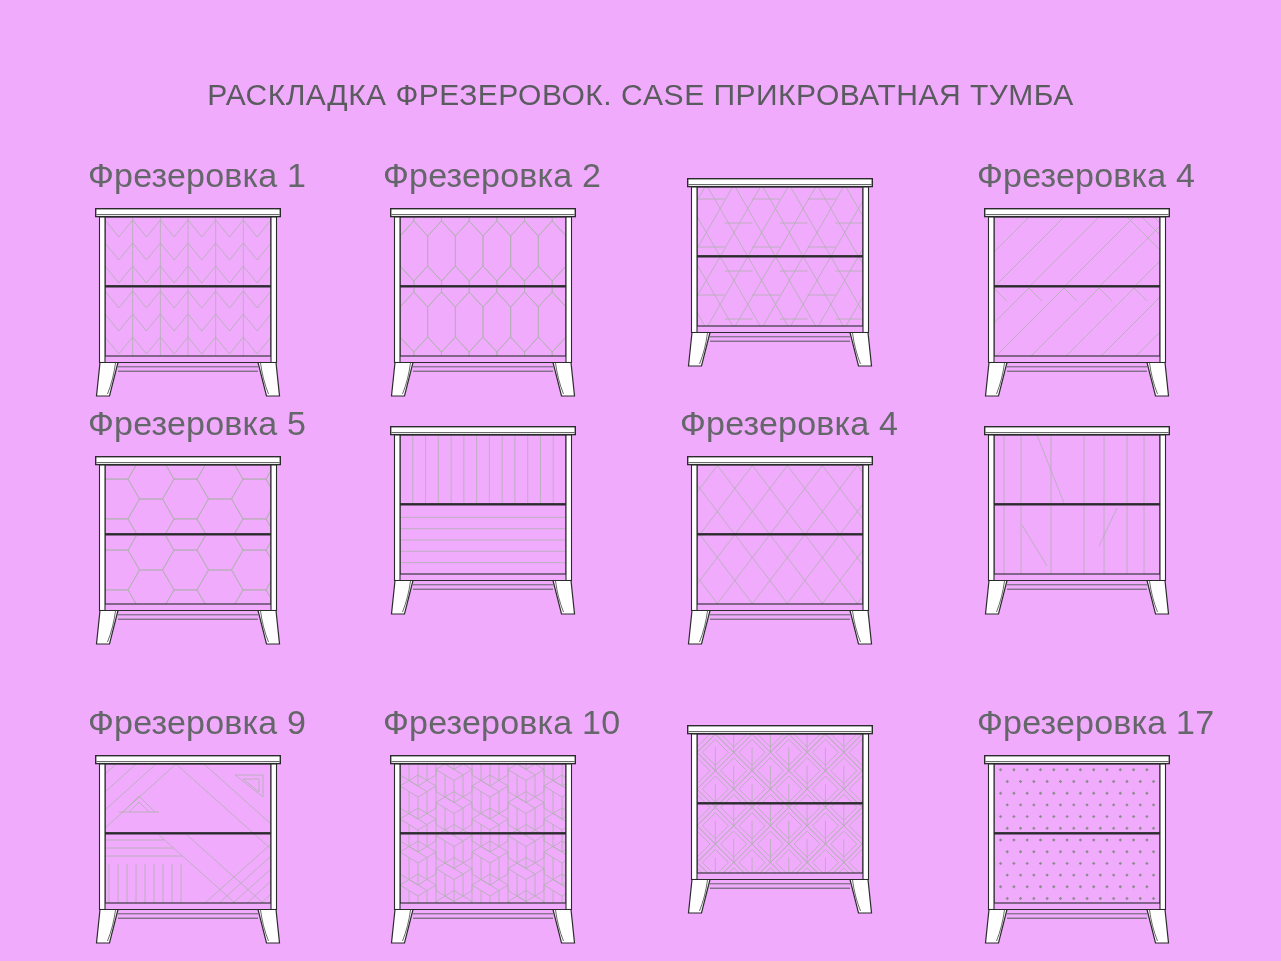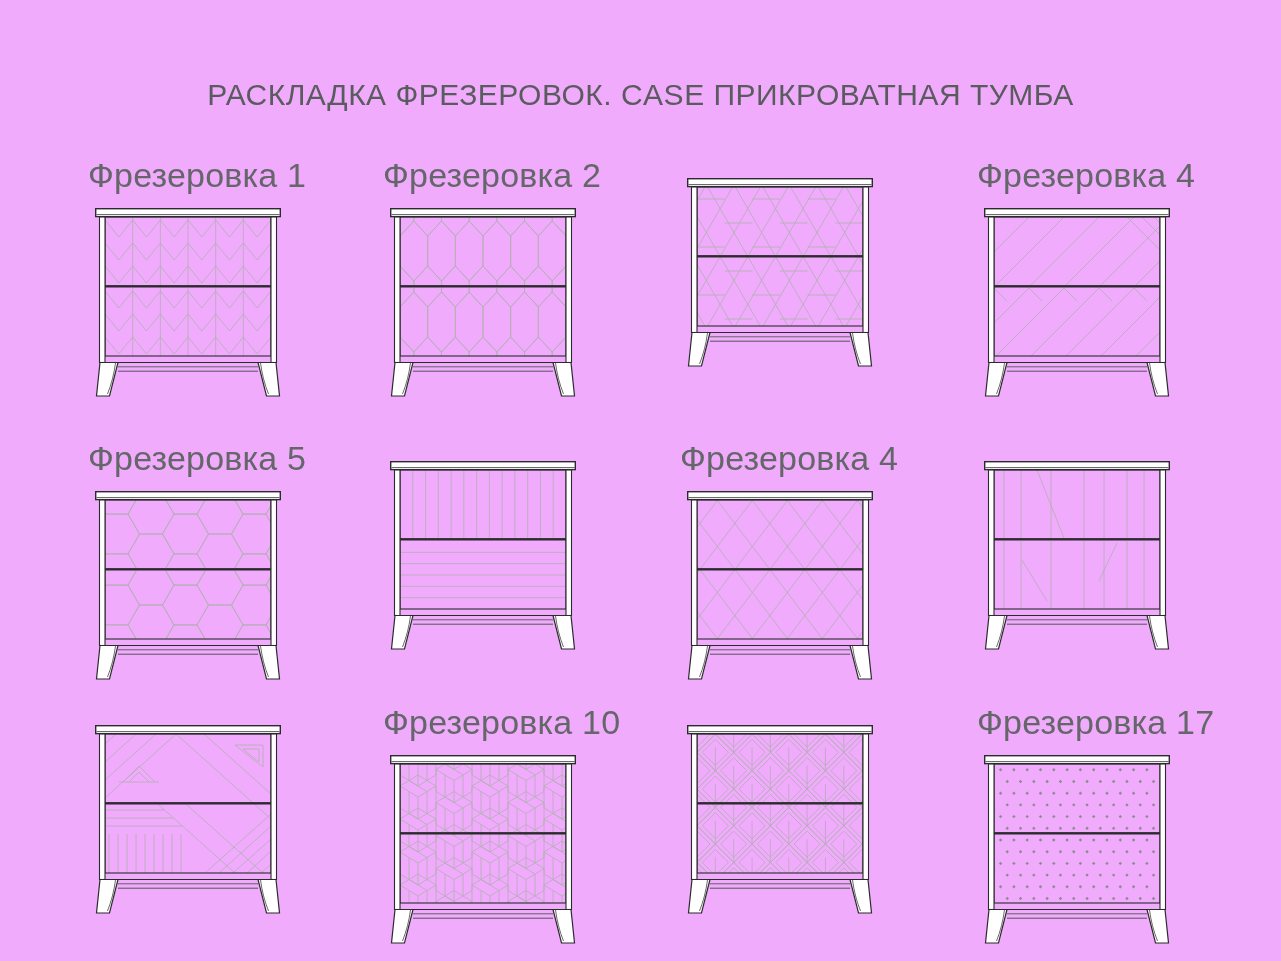--- a/index.html
+++ b/index.html
@@ -5,21 +5,21 @@
   html,body{margin:0;padding:0;background:#fff;}
   .sheet{position:relative;width:1281px;height:961px;background:#f0abfc;overflow:hidden;
          font-family:"Liberation Sans",sans-serif;}
   .sheet-title{position:absolute;top:78px;left:0;width:100%;text-align:center;
          font-size:30px;font-weight:400;letter-spacing:0.5px;color:#5a5b5e;}
   .cell{position:absolute;width:200px;text-align:center;}
   .cell-label{font-size:34px;line-height:30px;height:30px;font-weight:400;
          letter-spacing:0.2px;color:#646669;white-space:nowrap;}
   .drawing{display:block;margin:18px auto 0;width:186px;height:190px;}
   .c1{left:88px;}  .c2{left:383px;text-align:right;} .c3{left:680px;} .c4{left:977px;}
-  .r1{top:160px;} .r2{top:443px;} .r3{top:707px;}
+  .r1{top:160px;} .r2{top:408px;} .r3{top:707px;}
 </style>
 </head>
 <body>
 
 <div class="sheet">
   <div class="sheet-title">РАСКЛАДКА ФРЕЗЕРОВОК. CASE ПРИКРОВАТНАЯ ТУМБА</div>
 
   <div class="cell c1 r1">
     <div class="cell-label">Фрезеровка 1</div>
     <div class="drawing"><svg viewBox="0 0 186 190" width="186" height="190">
@@ -512,20 +512,21 @@
           <line x1="23" y1="158.8" x2="163" y2="158.8" stroke="#55565a" stroke-width="0.9"></line>
           <line x1="23" y1="163.2" x2="163" y2="163.2" stroke="#55565a" stroke-width="1"></line>
           <polygon points="5,154.5 23,154.5 14.5,188 1.5,188" fill="#fff" stroke="#2b2b2d" stroke-width="1.2"></polygon>
           <polygon points="163,154.5 181,154.5 184.5,188 171.5,188" fill="#fff" stroke="#2b2b2d" stroke-width="1.2"></polygon>
           <path d="M20.5 155 C19 166 16.5 176 12.5 186" fill="none" stroke="#2b2b2d" stroke-width="0.7"></path>
           <path d="M165.5 155 C167 166 169.5 176 173.5 186" fill="none" stroke="#2b2b2d" stroke-width="0.7"></path>
         </svg></div>
   </div>
 
   <div class="cell c1 r3">
+    <div class="cell-label">Фрезеровка 9</div>
     <div class="drawing"><svg viewBox="0 0 186 190" width="186" height="190">
           <defs>
             <clipPath id="ct8">
               <rect x="10" y="9" width="166" height="68"></rect>
             </clipPath>
             <clipPath id="cb8">
               <rect x="10" y="80" width="166" height="68"></rect>
             </clipPath>
             <clipPath id="cf8">
               <rect x="10" y="9" width="166" height="139"></rect>

